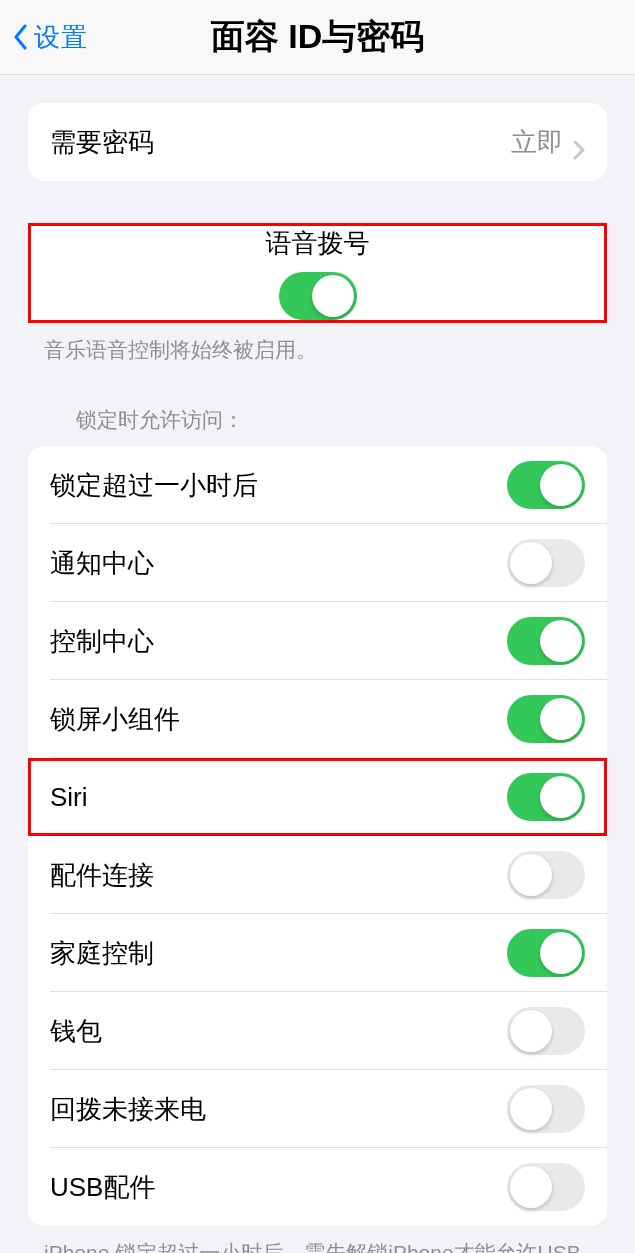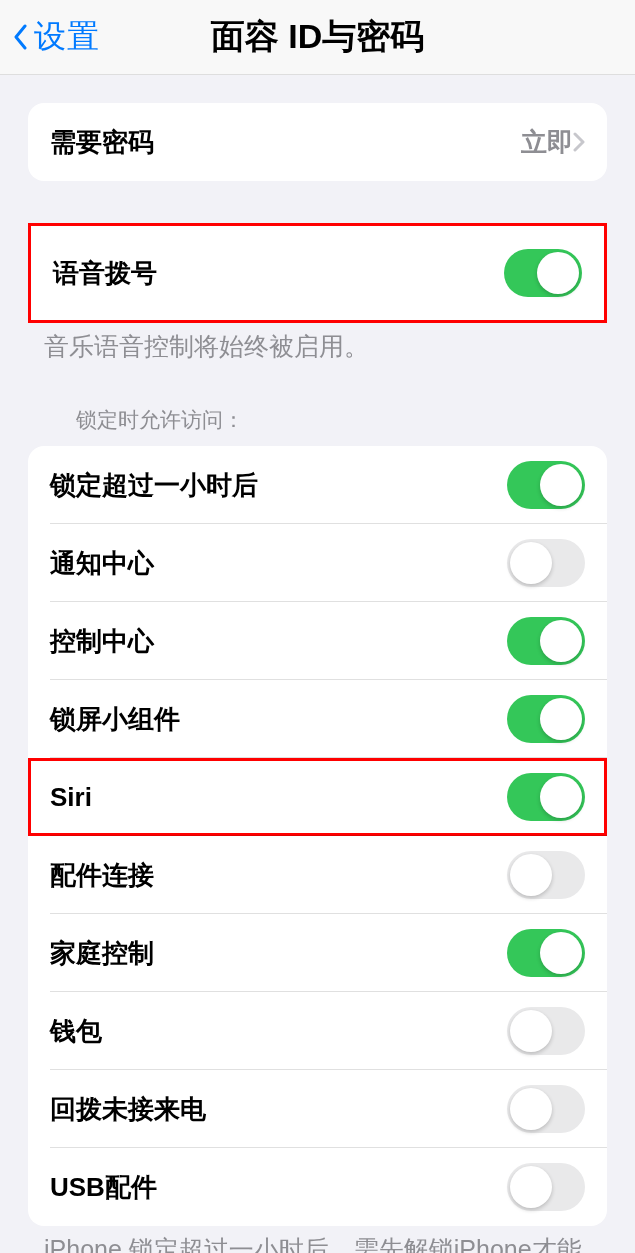--- a/index.html
+++ b/index.html
@@ -40,21 +40,21 @@
       width: 16px;
       height: 26px;
       stroke: #007aff;
       stroke-width: 3;
       fill: none;
       stroke-linecap: round;
       stroke-linejoin: round;
     }
     .back-label {
       color: #007aff;
-      font-size: 32px;
+      font-size: 26px;
       letter-spacing: 1px;
     }
     .title {
       position: absolute;
       left: 50%;
       transform: translateX(-50%);
       font-size: 34px;
       font-weight: 600;
       color: #000;
     }
@@ -67,38 +67,38 @@
       border-radius: 16px;
       overflow: hidden;
     }
     .row {
       display: flex;
       align-items: center;
       justify-content: space-between;
       padding: 0 22px;
       min-height: 78px;
       position: relative;
-      font-weight: bold;
     }
     .row:not(:last-child)::after {
       content: "";
       position: absolute;
       left: 22px;
       right: 0;
       bottom: 0;
       height: 1px;
       background: rgba(0,0,0,0.12);
     }
     .row-label {
       font-size: 26px;
       color: #000;
     }
     .row-value {
       display: flex;
-      align-items: center;
+      align-items: flex-end;
+      gap: 10px;
     }
     .value-text {
       font-size: 26px;
       color: #8e8e93;
     }
     .chevron-right {
       width: 12px;
       height: 20px;
       display: flex;
       align-items: center;
@@ -134,23 +134,23 @@
       top: 3px;
       box-shadow: 0 2px 4px rgba(0,0,0,0.2);
     }
     .toggle.on .toggle-knob {
       right: 3px;
     }
     .toggle.off .toggle-knob {
       left: 3px;
     }
     .footer-text {
-      font-size: 25px;
+      font-size: 21px;
       color: #8e8e93;
-      padding: 6px 44px 0;
+      padding: 12px 44px 0;
       line-height: 1.4;
     }
     .section-header {
       font-size: 21px;
       color: #8e8e93;
       padding: 0 44px 12px;
       margin-left: 32px;
     }
     .spacer-md {
       height: 42px;
@@ -190,21 +190,21 @@
               <polyline points="2,2 10,10 2,18"></polyline>
             </svg>
         </span>
       </div>
     </div>
   </div>
 
   <div class="spacer-md"></div>
 
   <div class="highlight-wrapper">
-    <div class="row" style="min-height: 94px;">
+    <div class="row" style="min-height: 94px; flex-direction: column;">
       <span class="row-label">语音拨号</span>
       <div class="toggle on">
         <div class="toggle-knob"></div>
       </div>
     </div>
   </div>
 
   <div class="footer-text">音乐语音控制将始终被启用。</div>
 
   <div class="spacer-md"></div>

